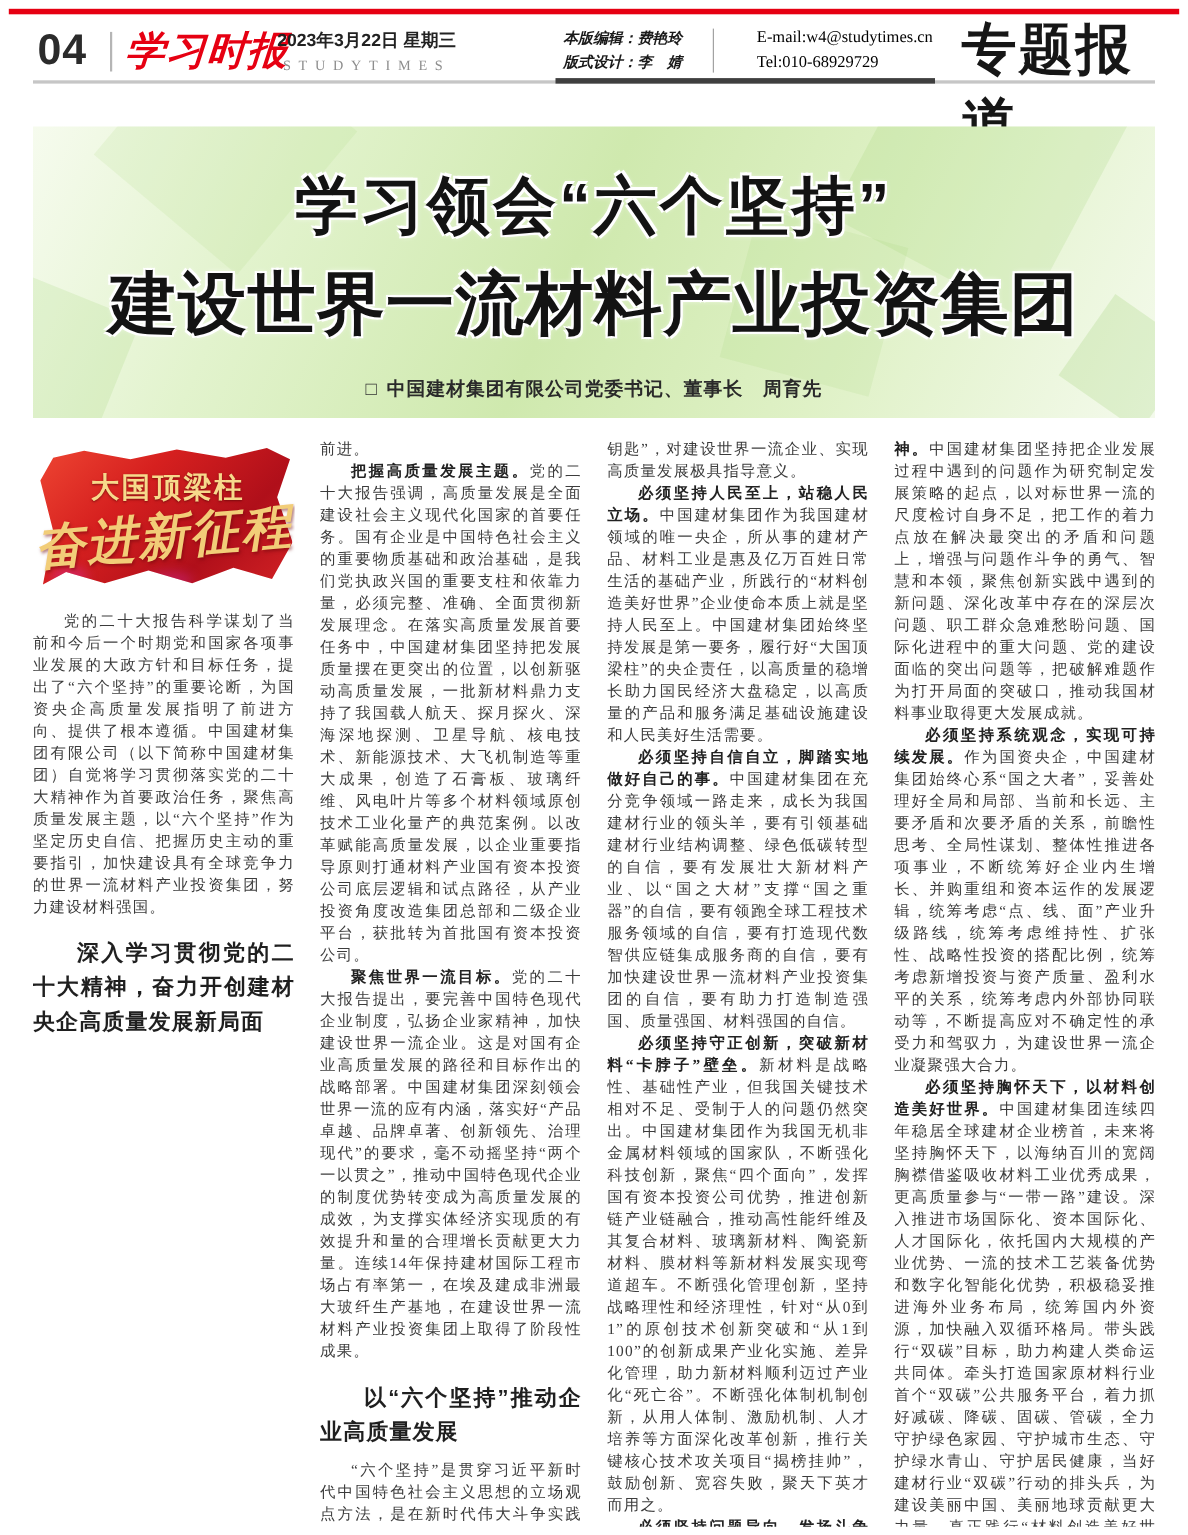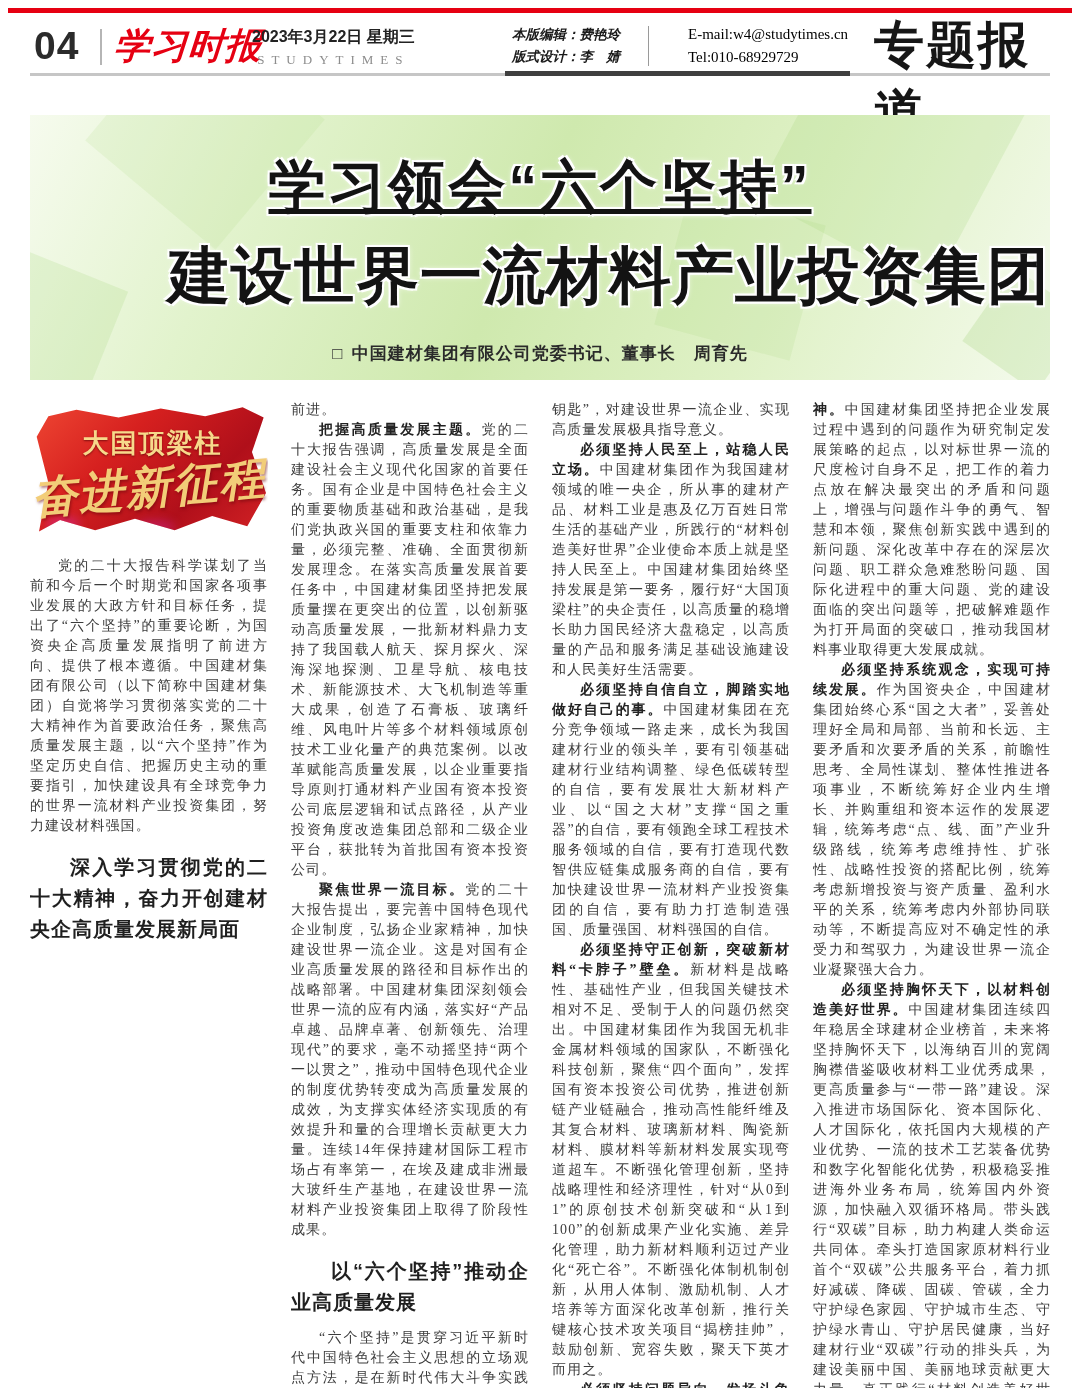--- a/index.html
+++ b/index.html
@@ -97,22 +97,22 @@
     <div class="header-line"></div>
     <div class="header-line-dark"></div>
   </div>
 
   <div class="banner">
     <div class="deco deco1"></div>
     <div class="deco deco2"></div>
     <div class="deco deco3"></div>
     <div class="deco deco4"></div>
     <div class="deco deco5"></div>
-    <h1 class="headline headline1" style="margin:34px 0 0 0;text-decoration:underline;">学习领会“六个坚持”</h1>
-    <h1 class="headline headline2" style="margin:8px 0 0 0;text-align:right;">建设世界一流材料产业投资集团</h1>
+    <h1 class="headline headline1" style="margin:34px 0 0 0;">学习领会“六个坚持”</h1>
+    <h1 class="headline headline2" style="margin:8px 0 0 0;">建设世界一流材料产业投资集团</h1>
     <div class="byline">
       <span class="marker">□</span><span>中国建材集团有限公司党委书记、董事长　周育先</span>
     </div>
   </div>
 
   <div class="content">
     <div class="col">
       <div class="flag">
         <div class="flag-shape"></div>
         <div class="flag-l1">大国顶梁柱</div>

